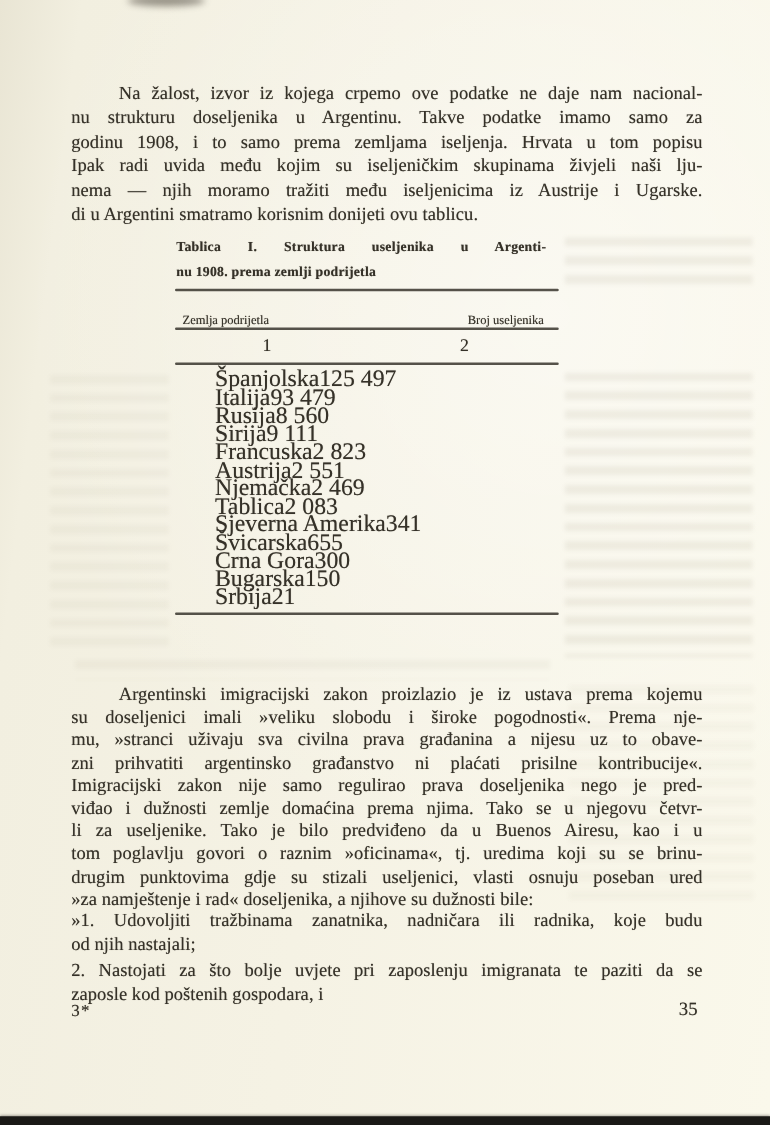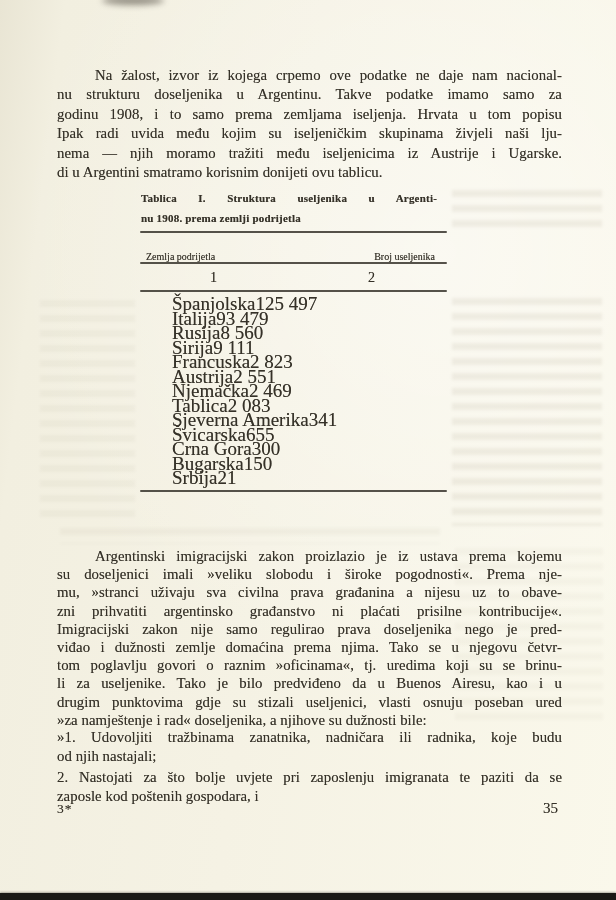--- a/index.html
+++ b/index.html
@@ -153,22 +153,22 @@
     <div class="rule"></div>
   </div>
 
   <div class="para indent p2">
       <div class="tline">Argentinski imigracijski zakon proizlazio je iz ustava prema kojemu</div>
       <div class="tline">su doseljenici imali »veliku slobodu i široke pogodnosti«. Prema nje-</div>
       <div class="tline">mu, »stranci uživaju sva civilna prava građanina a nijesu uz to obave-</div>
       <div class="tline">zni prihvatiti argentinsko građanstvo ni plaćati prisilne kontribucije«.</div>
       <div class="tline">Imigracijski zakon nije samo regulirao prava doseljenika nego je pred-</div>
       <div class="tline">viđao i dužnosti zemlje domaćina prema njima. Tako se u njegovu četvr-</div>
+      <div class="tline">li za useljenike. Tako je bilo predviđeno da u Buenos Airesu, kao i u</div>
       <div class="tline">tom poglavlju govori o raznim »oficinama«, tj. uredima koji su se brinu-</div>
-      <div class="tline">li za useljenike. Tako je bilo predviđeno da u Buenos Airesu, kao i u</div>
       <div class="tline">drugim punktovima gdje su stizali useljenici, vlasti osnuju poseban ured</div>
       <div class="tline last">»za namještenje i rad« doseljenika, a njihove su dužnosti bile:</div>
     </div>
 
   <div class="para li1">
       <div class="tline">»1. Udovoljiti tražbinama zanatnika, nadničara ili radnika, koje budu</div>
       <div class="tline last">od njih nastajali;</div>
     </div>
 
   <div class="para li2">

